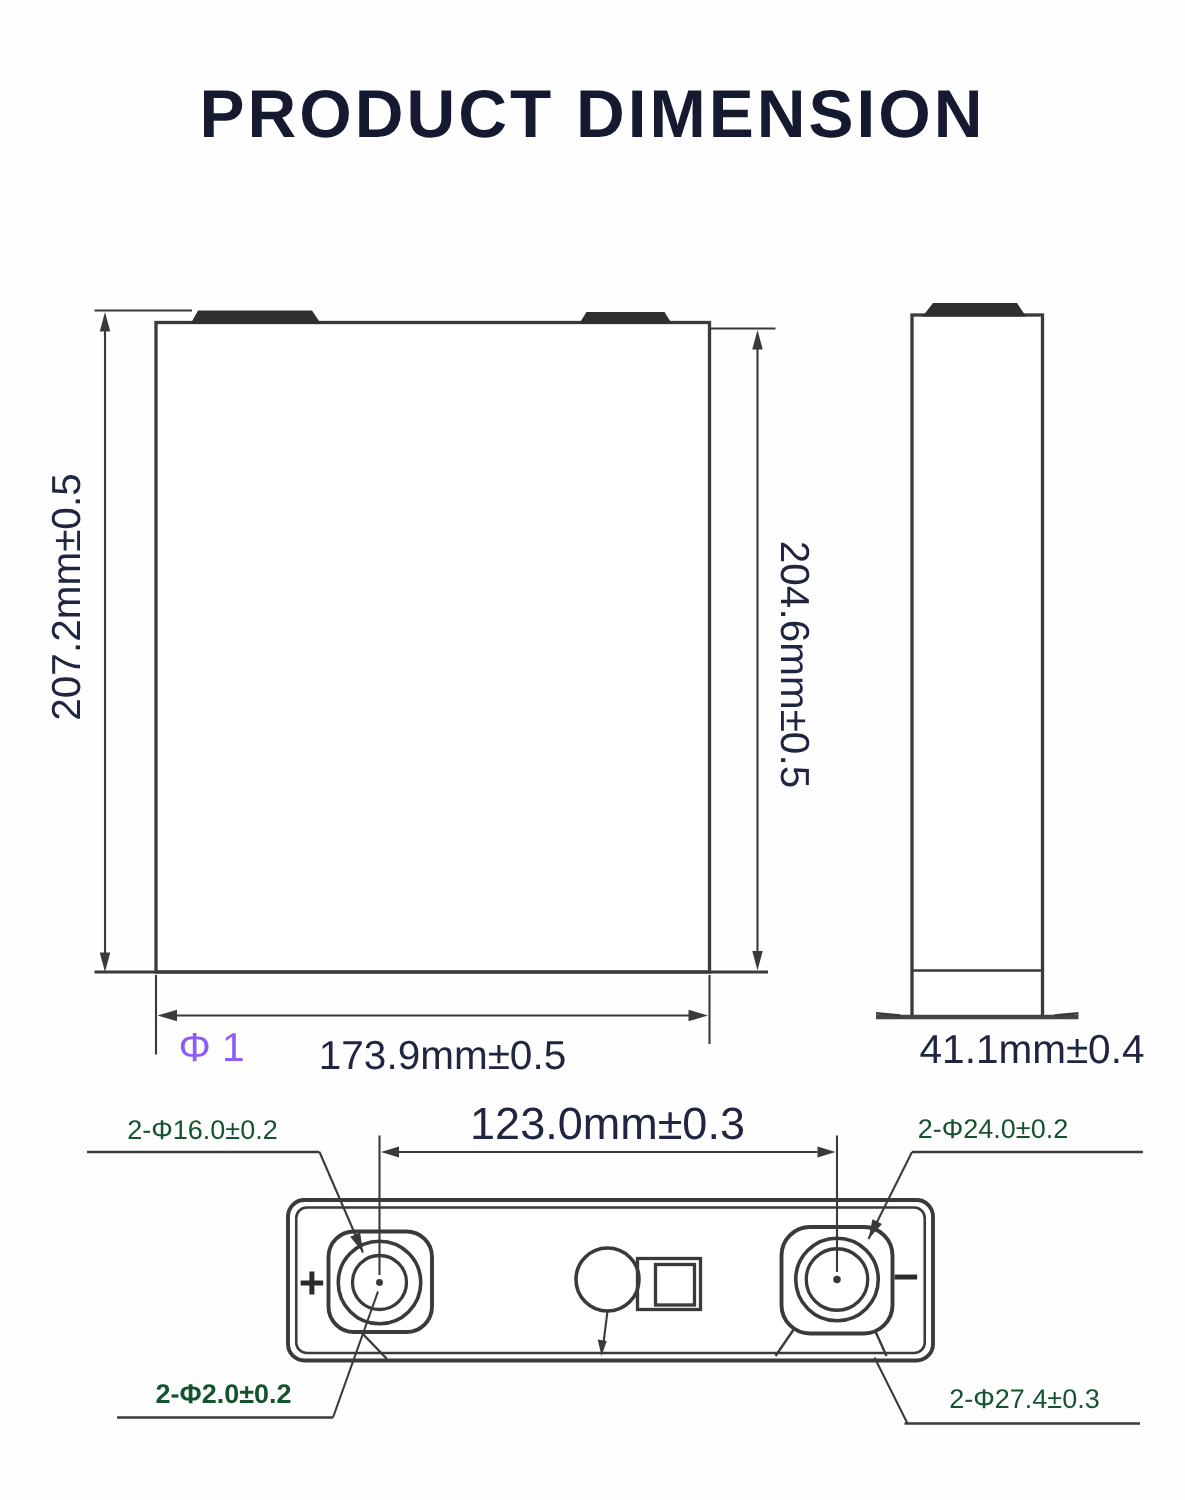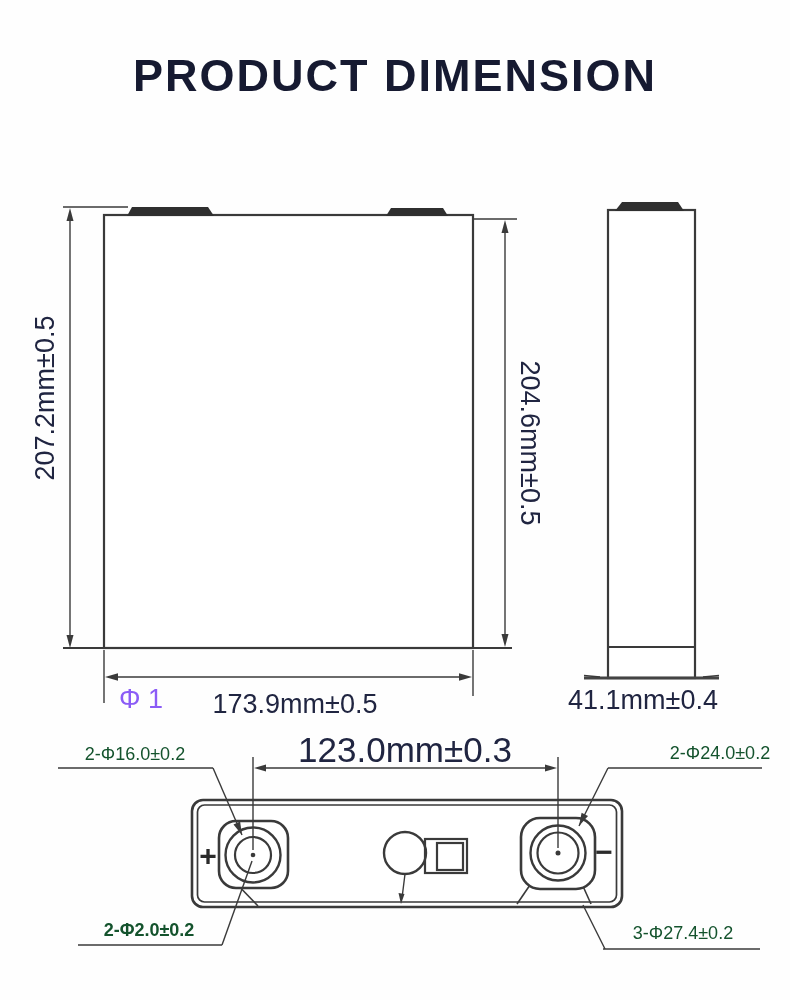--- a/index.html
+++ b/index.html
@@ -3,21 +3,21 @@
 <meta charset="utf-8">
 <style>
   html,body{margin:0;padding:0;}
   body{background:#ffffff;font-family:"Liberation Sans",sans-serif;}
   .page{position:relative;width:790px;height:1000px;background:#fefefe;overflow:hidden;}
   svg{position:absolute;left:0;top:0;}
   .txt{position:absolute;white-space:nowrap;transform:translate(-50%,-50%);
        color:#202541;font-family:"Liberation Sans",sans-serif;}
   .title{font-size:45px;font-weight:bold;letter-spacing:2px;color:#161a31;}
   .dim{font-size:27px;color:#202541;}
-  .dim-big{font-size:35px;color:#202541;}
+  .dim-big{font-size:30px;color:#202541;}
   .rot-ccw{transform:translate(-50%,-50%) rotate(-90deg);}
   .rot-cw{transform:translate(-50%,-50%) rotate(90deg);}
   .lbl{font-size:18px;color:#14532d;}
   .polarity{font-size:30px;font-weight:bold;color:#2b2b2b;}
 </style>
 </head>
 <body>
 
 <div class="page">
 
@@ -104,24 +104,24 @@
     </g>
   </svg>
 
   <div class="txt title" style="left:395px;top:56px;margin-top:20px;">PRODUCT DIMENSION</div>
 
   <div class="txt dim rot-ccw" style="left:45px;top:398px;">207.2mm±0.5</div>
   <div class="txt dim rot-cw" style="left:529px;top:443px;">204.6mm±0.5</div>
   <div class="txt dim" style="left:295px;top:660px;margin-top:44px;">173.9mm±0.5</div>
   <div class="txt dim" style="left:141px;top:699px;color:#8b5cf6;">Φ 1</div>
 
-  <div class="txt dim" style="left:643px;top:700px;text-align:right;">41.1mm±0.4</div>
+  <div class="txt dim" style="left:688px;top:700px;text-align:right;">41.1mm±0.4</div>
 
   <div class="txt dim-big" style="left:405px;top:750px;">123.0mm±0.3</div>
   <div class="txt lbl" style="left:135px;top:754px;">2-Φ16.0±0.2</div>
-  <div class="txt lbl" style="left:720px;top:753px;">2-Φ24.0±0.2</div>
+  <div class="txt lbl" style="left:662px;top:753px;">2-Φ24.0±0.2</div>
   <div class="txt lbl" style="left:149px;top:930px;font-weight:bold;">2-Φ2.0±0.2</div>
-  <div class="txt lbl" style="left:683px;top:933px;">3-Φ27.4±0.2</div>
+  <div class="txt lbl" style="left:683px;top:933px;">2-Φ27.4±0.3</div>
 
   <div class="txt polarity" style="left:208px;top:856px;">+</div>
   <div class="txt polarity" style="left:604px;top:852px;">−</div>
 
 </div>
 
 </body></html>

